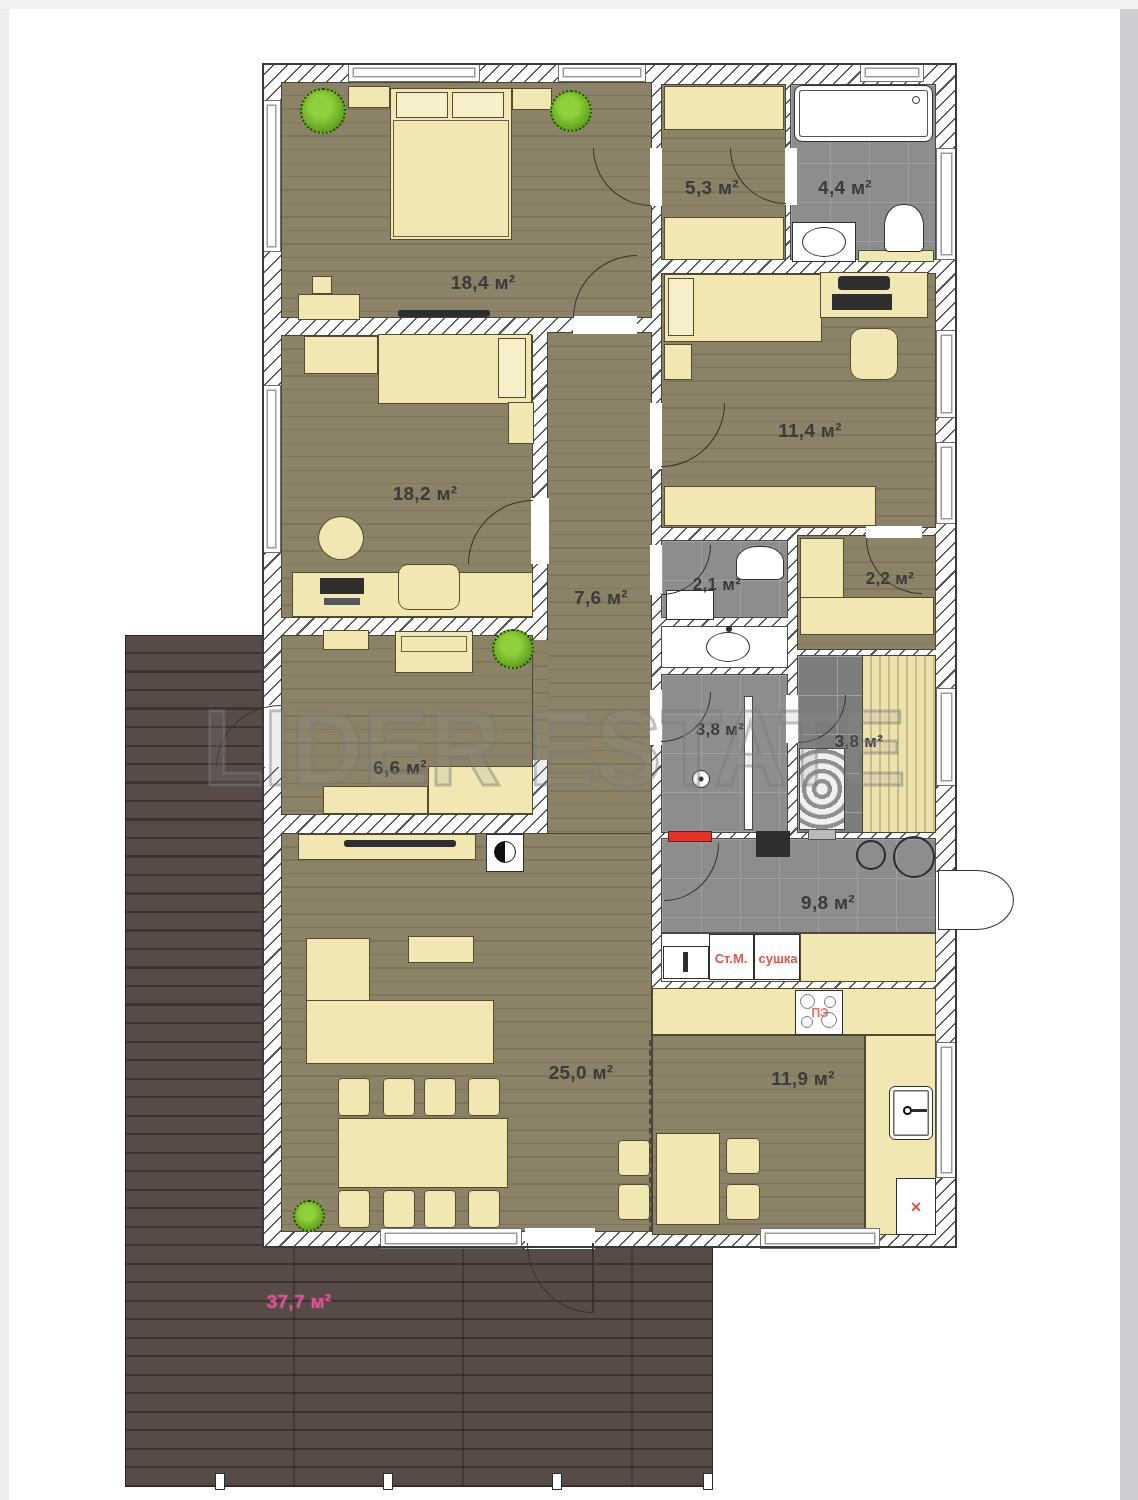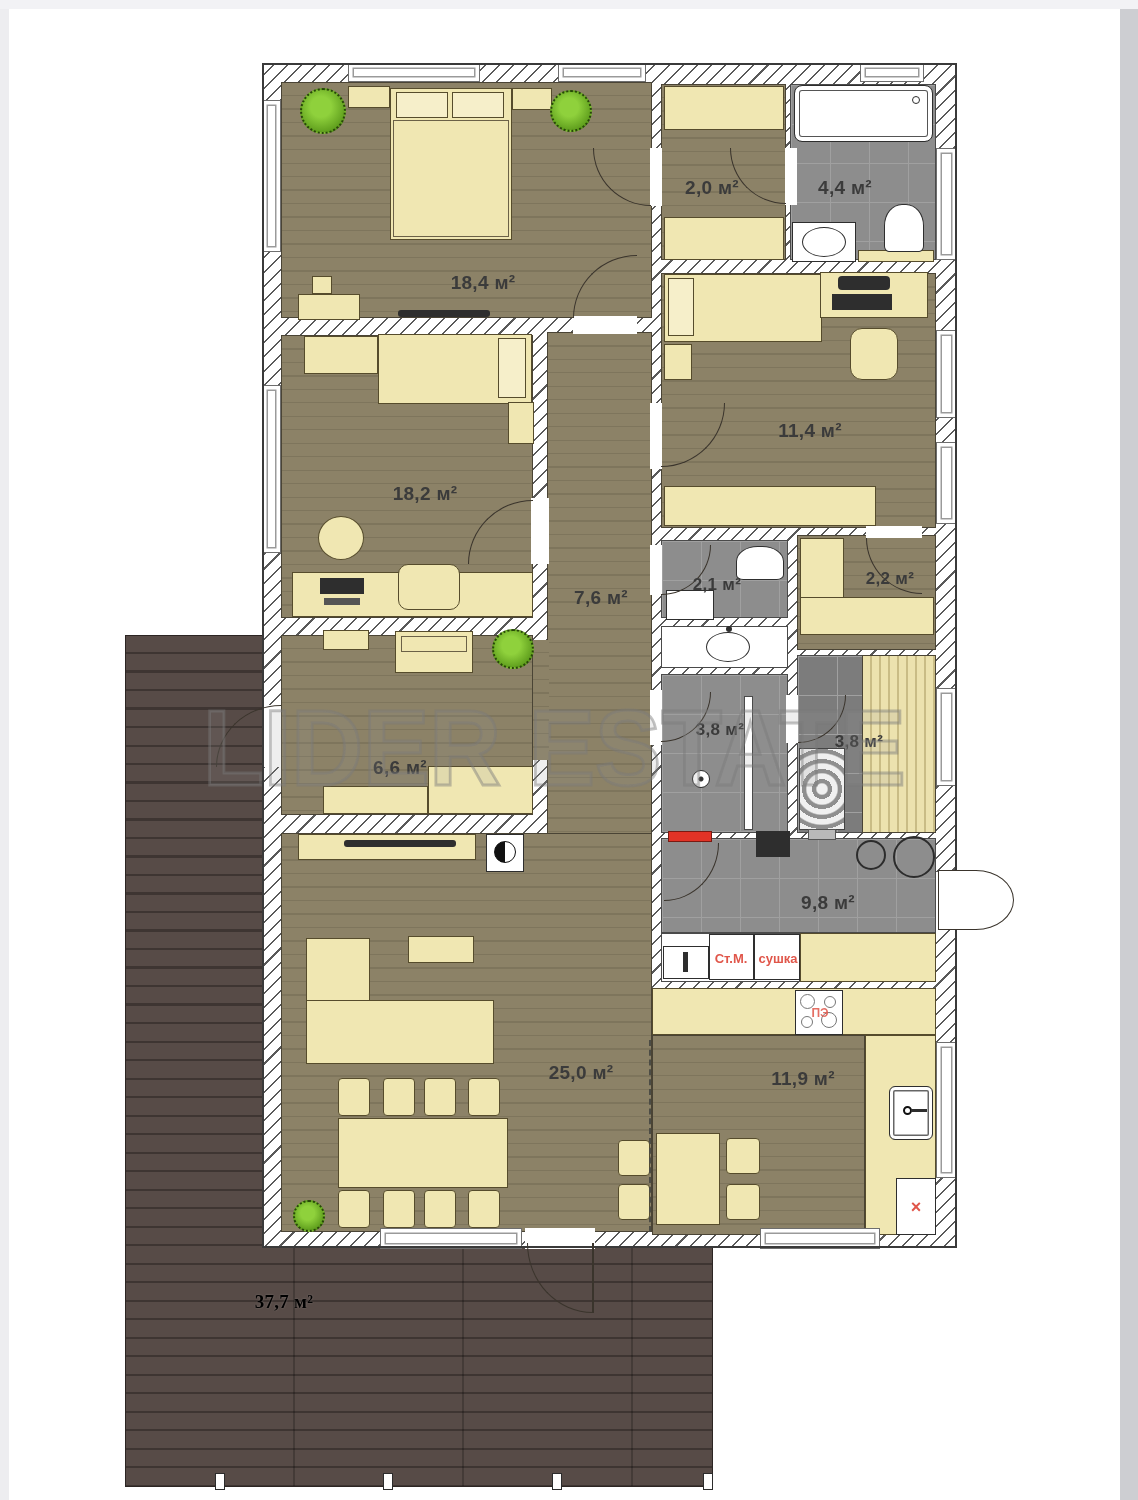--- a/index.html
+++ b/index.html
@@ -256,34 +256,34 @@
   <div class="chair" style="left:726px;top:1184px;width:34px;height:36px;"></div>
 
   <div class="furn" style="left:323px;top:630px;width:46px;height:20px;"></div>
   <div class="furn" style="left:395px;top:631px;width:78px;height:42px;"></div>
   <div class="innerline" style="left:401px;top:636px;width:66px;height:16px;"></div>
   <div class="plant" style="left:492px;top:629px;width:42px;height:40px;"></div>
   <div class="furn" style="left:323px;top:786px;width:105px;height:28px;"></div>
   <div class="furn" style="left:428px;top:766px;width:105px;height:48px;"></div>
 
   <div class="area" style="left:483px;top:283px;">18,4 м²</div>
-  <div class="area" style="left:712px;top:188px;">2,0 м²</div>
+  <div class="area" style="left:712px;top:188px;">5,3 м²</div>
   <div class="area" style="left:845px;top:188px;">4,4 м²</div>
   <div class="area" style="left:425px;top:494px;">18,2 м²</div>
   <div class="area" style="left:810px;top:431px;">11,4 м²</div>
   <div class="area" style="left:601px;top:598px;">7,6 м²</div>
   <div class="area" style="left:717px;top:585px;font-size:17px;">2,1 м²</div>
   <div class="area" style="left:890px;top:579px;font-size:17px;">2,2 м²</div>
   <div class="area" style="left:400px;top:768px;">6,6 м²</div>
   <div class="area" style="left:720px;top:730px;font-size:17px;">3,8 м²</div>
   <div class="area" style="left:859px;top:742px;font-size:17px;">3,8 м²</div>
   <div class="area" style="left:828px;top:903px;">9,8 м²</div>
   <div class="area" style="left:581px;top:1073px;">25,0 м²</div>
   <div class="area" style="left:803px;top:1079px;">11,9 м²</div>
-  <div class="area" style="left:284px;top:1302px;color:#000000;text-shadow:0 0 2px rgba(255,255,255,.25);font-family:Liberation Serif, serif;">37,7 м²</div>
+  <div class="area" style="left:299px;top:1302px;color:#ec4899;text-shadow:0 0 2px rgba(255,255,255,.25);">37,7 м²</div>
 
   <div class="redlab" style="left:731px;top:958px;">Ст.М.</div>
   <div class="redlab" style="left:778px;top:958px;">сушка</div>
   <div class="redlab" style="left:820px;top:1013px;font-size:12px;opacity:.85;">ПЭ</div>
   <div class="redlab" style="left:916px;top:1207px;font-size:18px;">×</div>
 
   <div id="watermark">LIDER ESTATE</div>
 
 </div>
 

